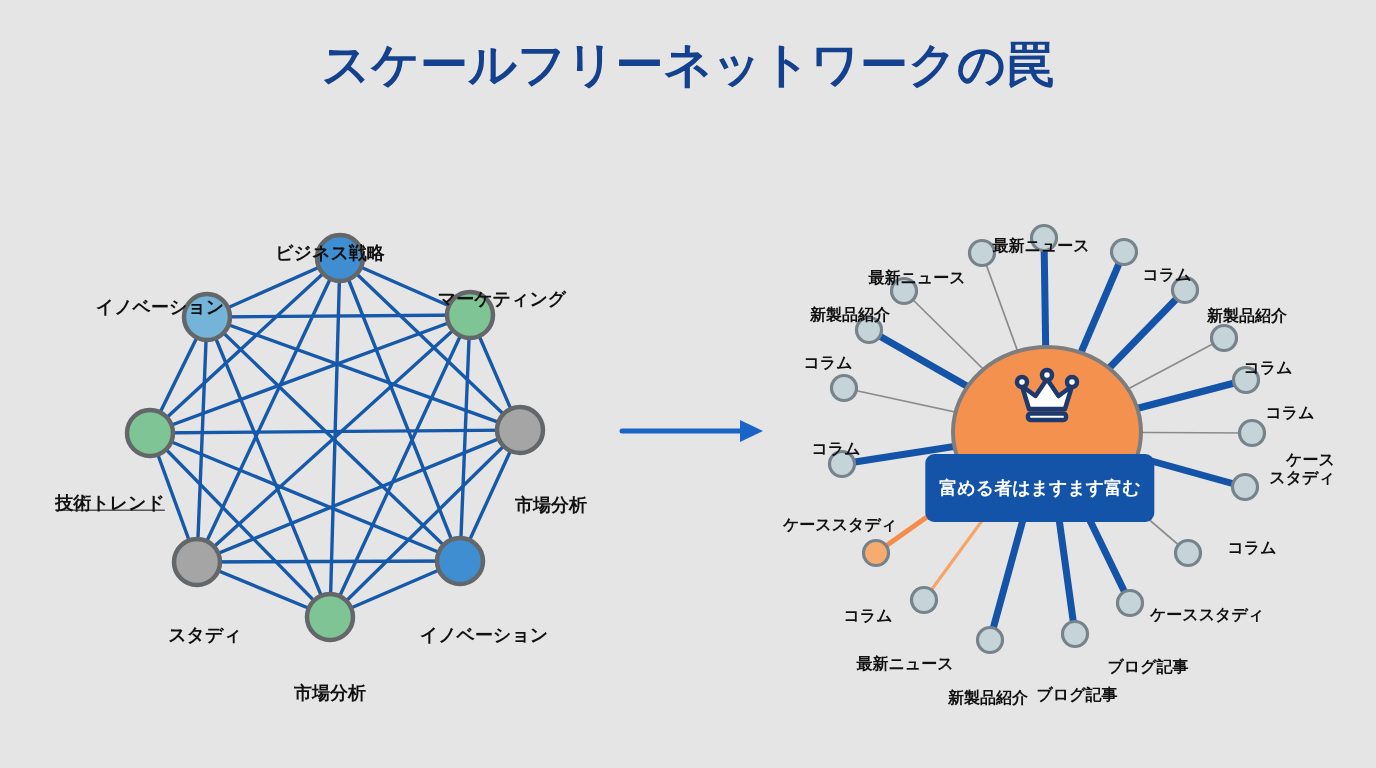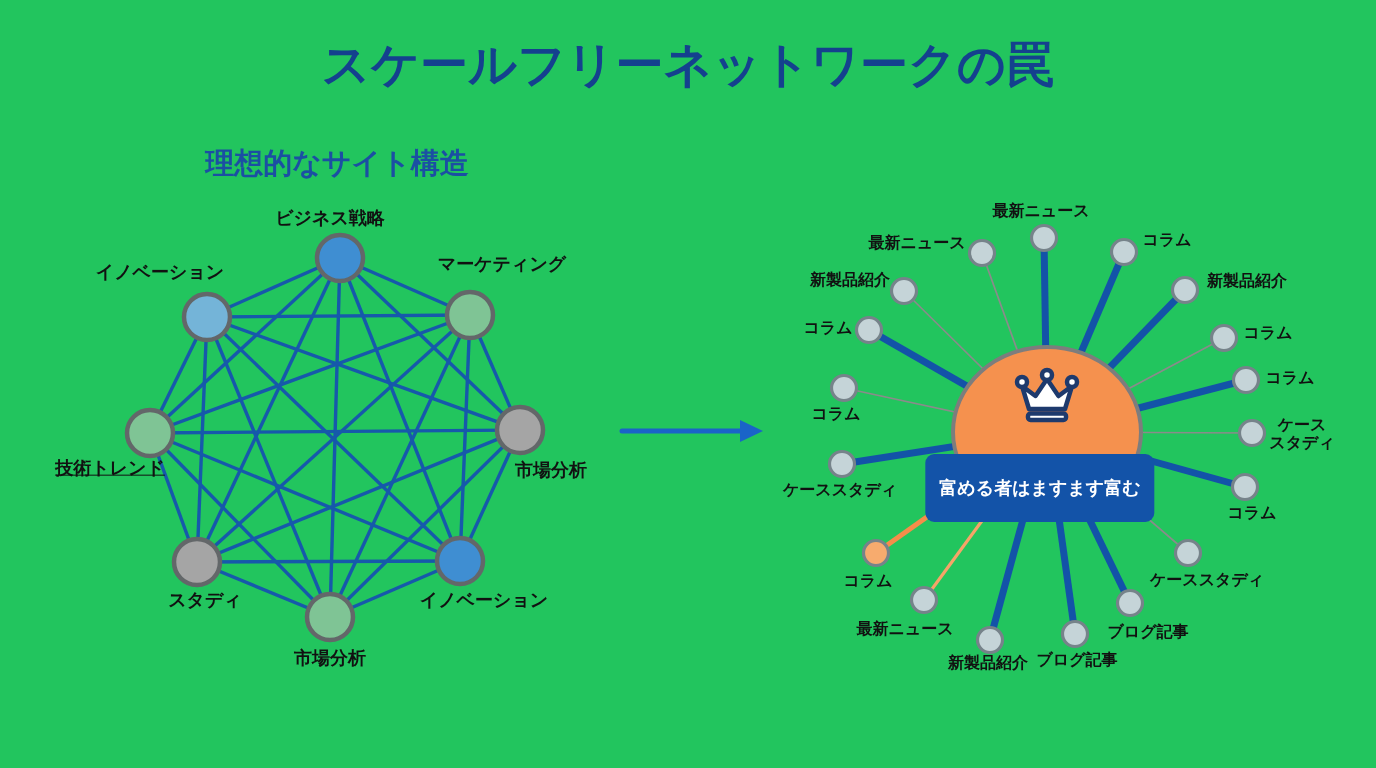--- a/index.html
+++ b/index.html
@@ -1,28 +1,28 @@
 <!DOCTYPE html>
 <html><head>
 <meta charset="utf-8">
 <style>
   html,body{margin:0;padding:0;background:#fff;}
   body{font-family:"Liberation Sans","DejaVu Sans",sans-serif;}
-  #stage{position:relative;width:1376px;height:768px;background:#22c55e;overflow:hidden;}
+  #stage{position:relative;width:1376px;height:768px;background:#e5e5e5;overflow:hidden;}
   #net{position:absolute;left:0;top:0;}
   #title{position:absolute;top:33px;left:0;width:100%;margin:0;text-align:center;
          font-size:48px;font-weight:900;color:#14418e;letter-spacing:0px;}
   .sub{position:absolute;margin:0;transform:translate(-50%,-50%);white-space:nowrap;
        font-size:29px;font-weight:800;color:#1b4fa3;}
   .mid-text{position:absolute;transform:translate(-50%,-50%);white-space:nowrap;
        font-size:21px;font-weight:700;color:#111;}
   .caption{position:absolute;transform:translate(-50%,-50%);white-space:nowrap;
        font-size:20px;font-weight:700;color:#111;}
   .nlabel{position:absolute;transform:translate(-50%,-50%);white-space:pre;text-align:center;
-       font-weight:700;color:#111;line-height:1.15;}
+       font-weight:700;color:#111;line-height:1.15;margin-top:35px;}
   .nlabel.ln{font-size:18px;}
   .nlabel.rn{font-size:16px;}
   .hub-label{position:absolute;transform:translate(-50%,-50%);white-space:nowrap;
        font-size:24px;font-weight:800;color:#1d3a6b;}
   .hub-badge{position:absolute;transform:translate(-50%,-50%);white-space:nowrap;
        font-size:18px;font-weight:700;color:#fff;background:#1353a8;
        padding:22px 14px;border-radius:9px;}
 </style>
 </head>
 <body>
@@ -121,38 +121,37 @@
       <circle cx="57" cy="13" r="5"></circle>
     </g>
     <g id="arrow">
       <line x1="622" y1="431" x2="742" y2="431" stroke="#1a64c8" stroke-width="5" stroke-linecap="round"></line>
       <polygon points="740,420 763,431 740,442" fill="#1a64c8"></polygon>
     </g>
   </svg>
 
   <h1 id="title">スケールフリーネットワークの罠</h1>
 
-  <h2 class="sub" style="left:337px;top:164px;">理想的なサイト構造</h2>
 
 
   <div id="labels">
       <div class="nlabel ln" style="left: 330px; top: 218px;">ビジネス戦略</div>
       <div class="nlabel ln" style="left: 160px; top: 272px;">イノベーション</div>
       <div class="nlabel ln" style="left: 502px; top: 264px;">マーケティング</div>
       <div class="nlabel ln" style="left: 110px; top: 468px; text-decoration: underline;">技術トレンド</div>
       <div class="nlabel ln" style="left: 551px; top: 470px;">市場分析</div>
       <div class="nlabel ln" style="left: 205px; top: 600px;">スタディ</div>
       <div class="nlabel ln" style="left: 484px; top: 600px;">イノベーション</div>
       <div class="nlabel ln" style="left: 330px; top: 658px;">市場分析</div>
       <div class="nlabel rn" style="left: 1041px; top: 211px;">最新ニュース</div>
       <div class="nlabel rn" style="left: 1167px; top: 240px;">コラム</div>
       <div class="nlabel rn" style="left: 1247px; top: 281px;">新製品紹介</div>
       <div class="nlabel rn" style="left: 1268px; top: 333px;">コラム</div>
       <div class="nlabel rn" style="left: 1290px; top: 378px;">コラム</div>
-      <div class="nlabel rn" style="left: 1302px; top: 434px;">ケース
+      <div class="nlabel rn" style="left: 1302px; top: 434px; text-align: right;">ケース
 スタディ</div>
       <div class="nlabel rn" style="left: 1252px; top: 513px;">コラム</div>
       <div class="nlabel rn" style="left: 1207px; top: 580px;">ケーススタディ</div>
       <div class="nlabel rn" style="left: 1148px; top: 632px;">ブログ記事</div>
       <div class="nlabel rn" style="left: 1077px; top: 660px;">ブログ記事</div>
       <div class="nlabel rn" style="left: 988px; top: 663px;">新製品紹介</div>
       <div class="nlabel rn" style="left: 905px; top: 629px;">最新ニュース</div>
       <div class="nlabel rn" style="left: 868px; top: 581px;">コラム</div>
       <div class="nlabel rn" style="left: 840px; top: 490px;">ケーススタディ</div>
       <div class="nlabel rn" style="left: 836px; top: 414px;">コラム</div>

